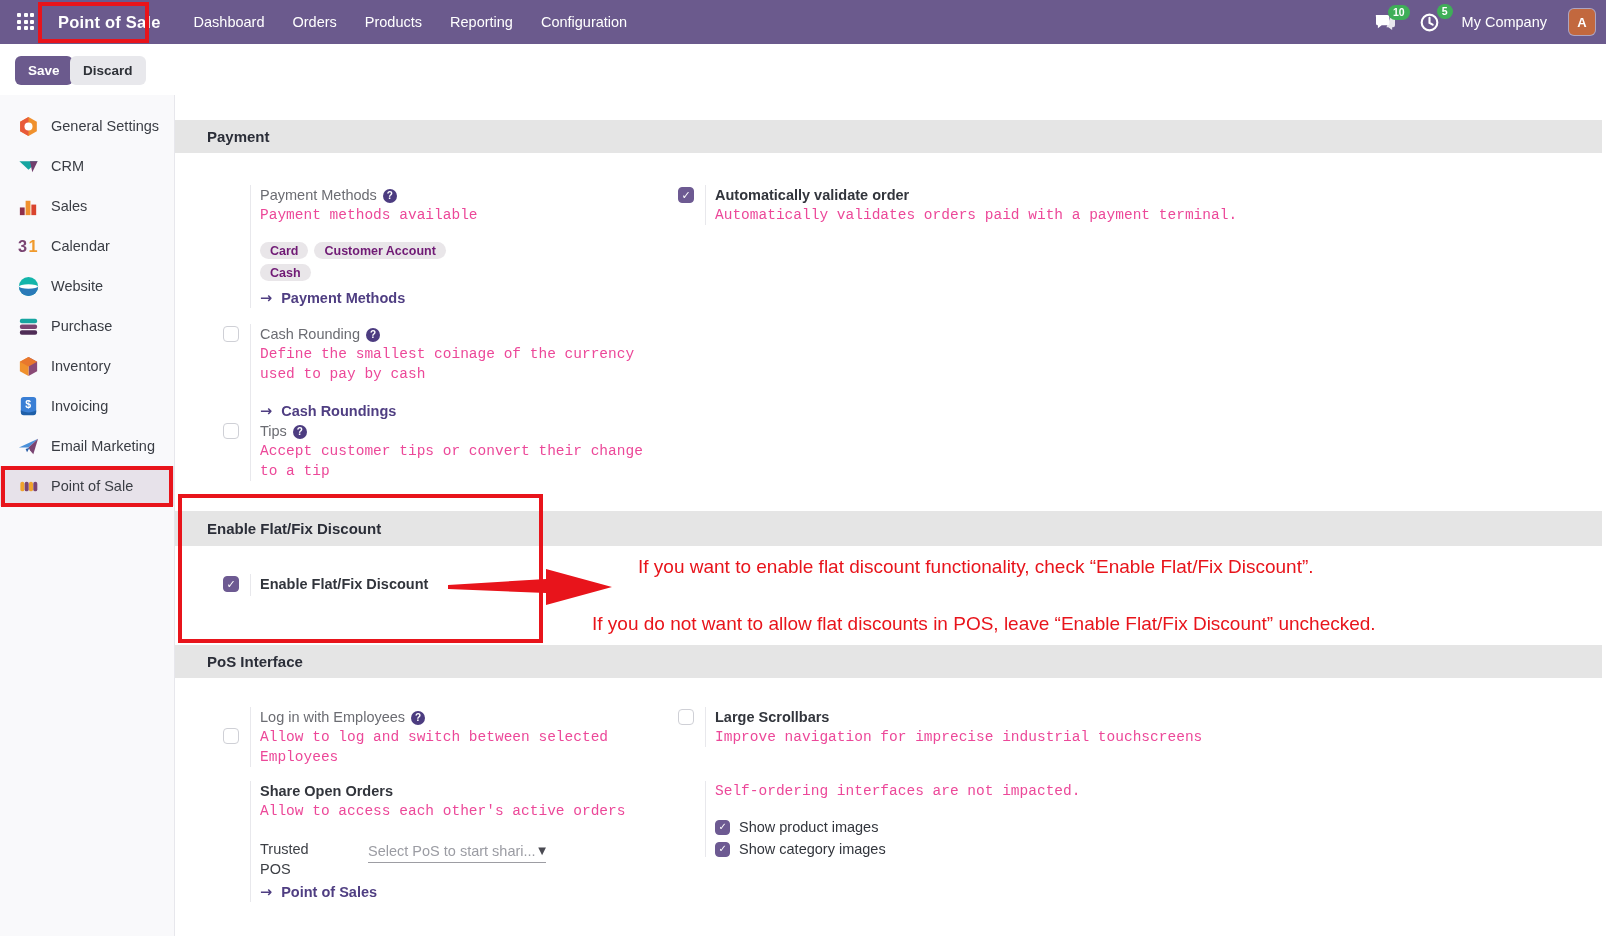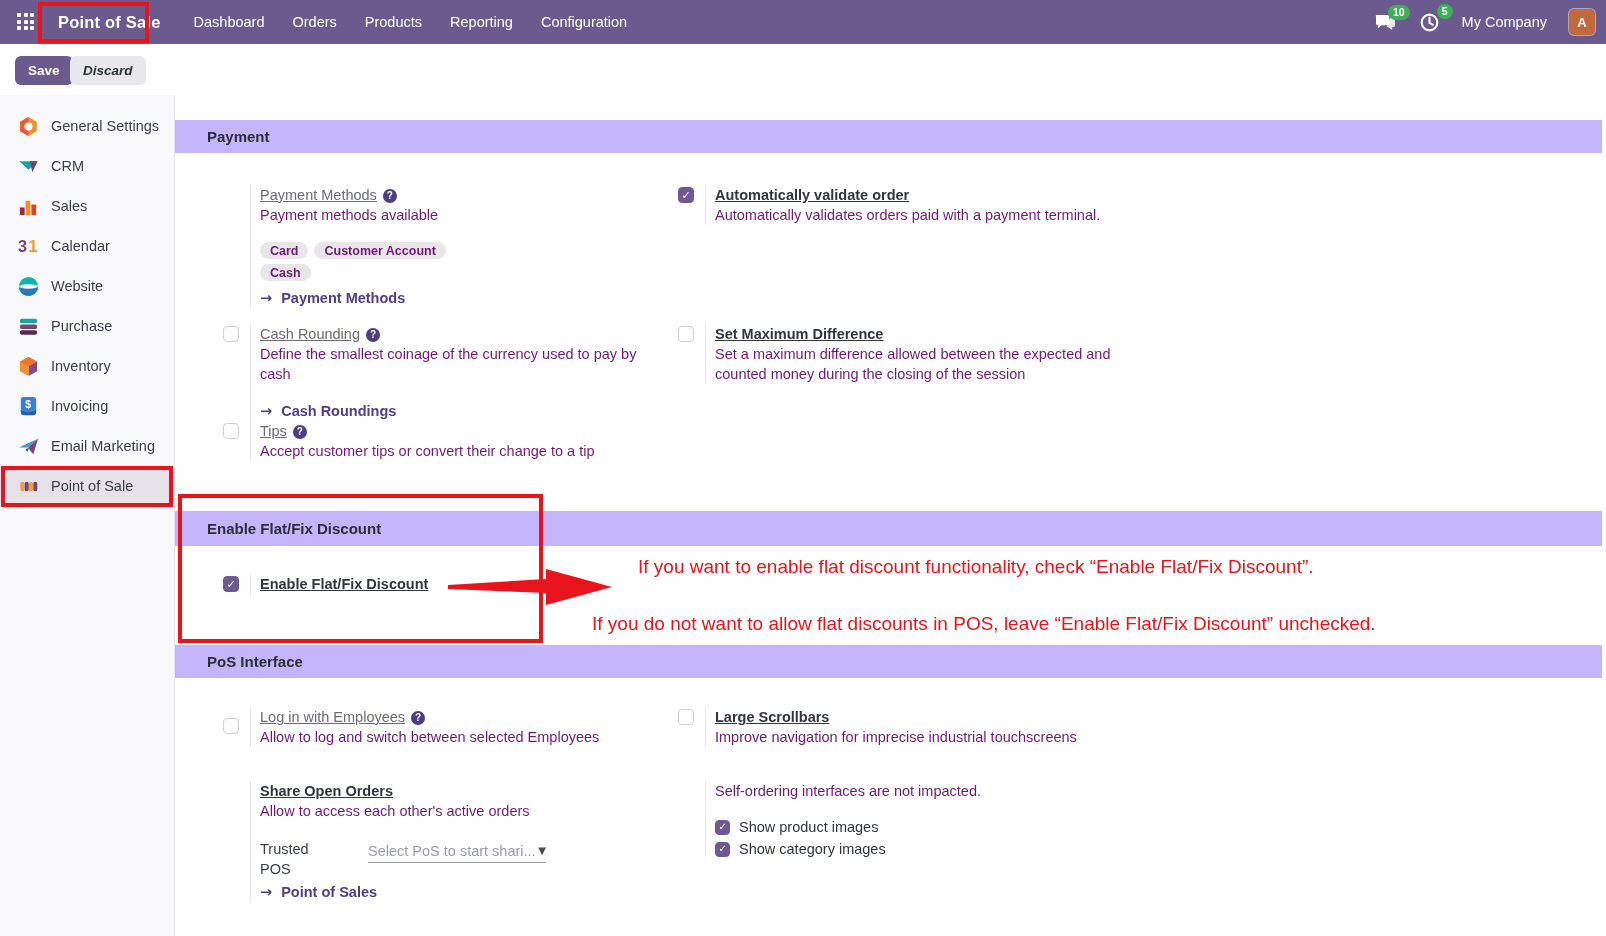--- a/index.html
+++ b/index.html
@@ -16,57 +16,57 @@
   .nav-right { margin-left:auto; display:flex; align-items:center; gap:22px; padding-right:11px; }
   .icon-badge { position:relative; display:flex; }
   .badge { position:absolute; top:-8px; right:-13px; background:#3fae58; color:#fff; font-size:10.5px; font-weight:700; border-radius:9px; padding:2px 5px; line-height:1.1; }
   .company { font-size:14.5px; }
   .avatar { width:26px; height:26px; border-radius:5px; background:#c2683e; color:#fff; font-weight:700; font-size:13px; display:flex; align-items:center; justify-content:center; box-shadow:0 0 0 1px rgba(255,255,255,.45); }
 
   
   .control { position:absolute; top:44px; left:0; right:0; height:51px; background:#fff; }
   .btn { height:29px; padding:0 13px; font-weight:700; font-size:13.5px; border:none; border-radius:6px; font-family:inherit; cursor:pointer; }
   .btn-save { position:absolute; left:15px; top:12px; background:#6b5a8d; color:#fff; }
-  .btn-discard { position:absolute; left:70px; top:12px; background:#e8e8ec; color:#2f3238;font-style:italic; }
+  .btn-discard { position:absolute; left:70px; top:12px; background:#e8e8ec; color:#2f3238; }
   .page-title { position:absolute; left:147px; top:60px; font-size:17px; font-weight:500; color:#33363c; }
   .search { position:absolute; left:547px; top:54px; width:498px; height:32px; border:1px solid #d6d7dc; border-radius:8px; display:flex; align-items:center; padding-left:12px; gap:9px; background:#fff; }
   .search input { border:none; outline:none; font-size:14.5px; color:#5a5b62; width:430px; font-family:inherit; background:transparent; }
   .search input::placeholder { color:#9a9ba1; }
 
   
   .sidebar { position:absolute; top:95px; left:0; bottom:0; width:175px; background:#f9f9fb; border-right:1px solid #e7e7ec; padding-top:11px; }
   .side-item { height:40px; display:flex; align-items:center; gap:11px; padding-left:17px; font-size:14.5px; color:#3a3d44; cursor:pointer; }
   .side-item.selected { background:#e7e2ea; }
   .side-item svg { width:23px; height:23px; flex:none; }
 
   
   .main { position:absolute; top:95px; left:175px; width:1431px; bottom:0; background:#fff; }
-  .sec-bar { position:absolute; left:0; width:1427px; height:33px; background:#c4b5fd; color:#2b2e38; font-weight:700; font-size:15px; line-height:33px; padding-left:32px; }
+  .sec-bar { position:absolute; left:0; width:1427px; height:33px; background:#e5e5e5; color:#2b2e38; font-weight:700; font-size:15px; line-height:33px; padding-left:32px; }
   #bar-payment { top:25px; }
   #bar-flat { top:416px; height:35px; line-height:35px; }
   #bar-pos { top:550px; }
 
   .box { position:absolute; display:flex; }
   .pane { width:30px; flex:none; padding-top:2px; }
   .pane .cb { margin-left:3px; }
   .content { border-left:1px solid #e8e8ec; padding-left:9px; flex:1; }
   #box-pm   { left:45px;  top:90px;  width:430px; }
   #box-av   { left:500px; top:90px;  width:580px; }
   #box-cr   { left:45px;  top:229px; width:445px; }
   #box-md   { left:500px; top:229px; width:470px; }
   #box-tips { left:45px;  top:326px; width:445px; }
   #box-efd  { left:45px;  top:479px; width:420px; }
   #box-login{ left:45px;  top:612px; width:460px;align-items:center; }
   #box-ls   { left:500px; top:612px; width:560px; }
   #box-soo  { left:45px;  top:686px; width:460px; }
   #box-hp   { left:500px; top:686px; width:560px; }
 
-  .label { font-size:14.5px; color:#6b6c72; line-height:20px;text-decoration:underline; }
+  .label { font-size:14.5px; color:#6b6c72; line-height:20px; }
   .label.strong { color:#32353c; font-weight:700; }
-  .desc { font-size:14.5px; color:#701a75; line-height:20px; }
+  .desc { font-size:14.5px; color:#ec4899; line-height:20px;font-family:Liberation Mono, monospace; }
   .help { display:inline-flex; width:14px; height:14px; border-radius:50%; background:#4c3c80; color:#fff; font-size:10px; font-weight:700; align-items:center; justify-content:center; vertical-align:1px; margin-left:6px; cursor:pointer; }
   .tags { display:flex; gap:6px; margin-top:17px; }
   .tags.second { margin-top:5px; }
   .tag { background:#e9e6e9; border-radius:10px; padding:1.5px 10px; font-size:12.5px; font-weight:700; color:#701a75; cursor:pointer; }
   .setting-link { display:inline-flex; gap:9px; color:#4f3e82; font-weight:700; font-size:14.5px; margin-top:7px; line-height:20px; cursor:pointer; text-decoration:none; }
   .setting-link .arr { font-family:"DejaVu Sans",sans-serif; }
 
   .cb { width:16px; height:16px; border:1px solid #cfd0d6; border-radius:4px; background:#fff; display:inline-block; position:relative; cursor:pointer; }
   .cb.checked { background:#6d5a92; border-color:#6d5a92; }
   .cb.checked::after { content:"✓"; font-family:"DejaVu Sans",sans-serif; color:#fff; font-size:11px; font-weight:700; position:absolute; left:2.5px; top:0.5px; }
@@ -266,27 +266,20 @@
     <div class="content">
       <div class="label"><span>Cash Rounding</span><span class="help">?</span></div>
       <div class="desc">Define the smallest coinage of the currency used to pay by cash</div>
       <a class="setting-link" style="margin-top:17px">
           <span class="arr">→</span>
           <span>Cash Roundings</span>
         </a>
     </div>
   </div>
 
-  <div class="box" id="box-md">
-    <div class="pane"><span class="cb"></span></div>
-    <div class="content">
-      <div class="label strong">Set Maximum Difference</div>
-      <div class="desc">Set a maximum difference allowed between the expected and counted money during the closing of the session</div>
-    </div>
-  </div>
 
   <div class="box" id="box-tips">
     <div class="pane"><span class="cb"></span></div>
     <div class="content">
       <div class="label"><span>Tips</span><span class="help">?</span></div>
       <div class="desc">Accept customer tips or convert their change to a tip</div>
     </div>
   </div>
 
   <div class="sec-bar" id="bar-flat">Enable Flat/Fix Discount</div>

